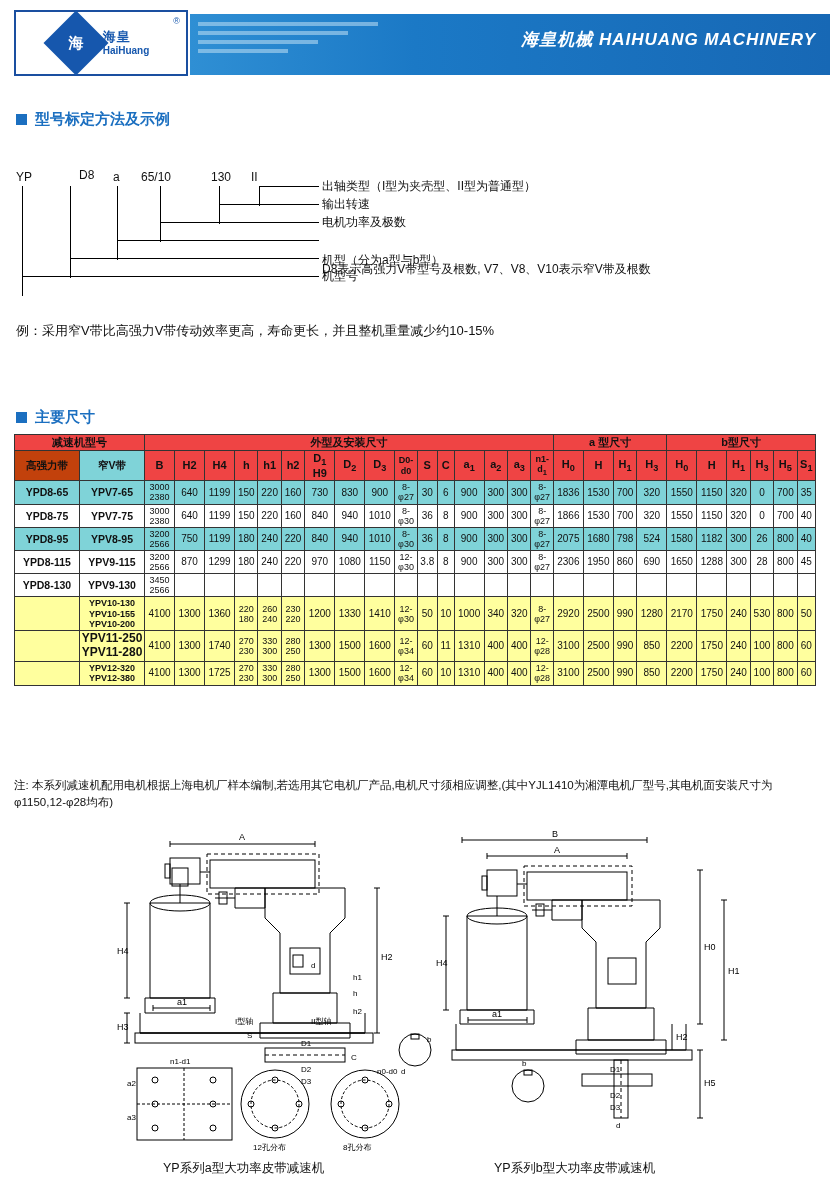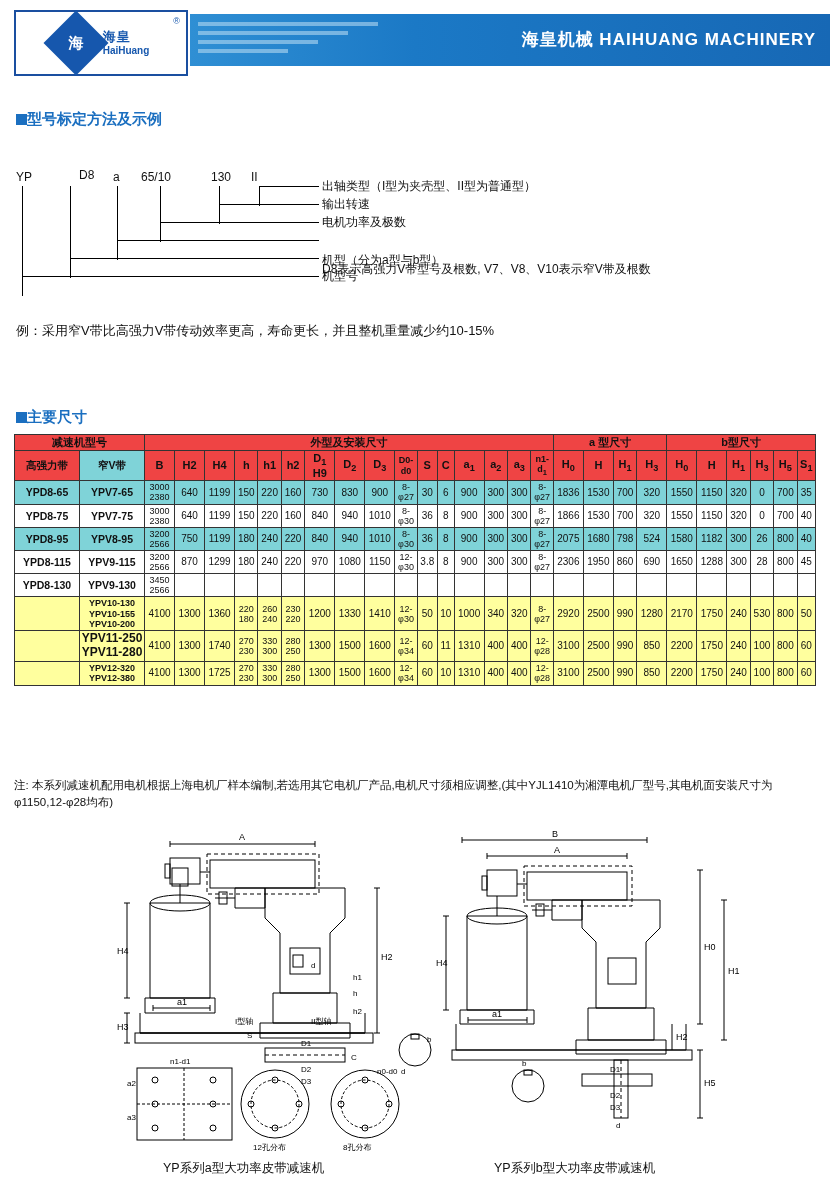--- a/index.html
+++ b/index.html
@@ -8,31 +8,31 @@
   
   .header{position:absolute;left:0;top:0;width:830px;height:82px;}
   .logo-box{position:absolute;left:14px;top:10px;width:170px;height:62px;border:2px solid #1a4fa0;display:flex;align-items:center;justify-content:center;}
   .logo-inner{display:flex;align-items:center;gap:4px;}
   .logo-diamond{width:46px;height:46px;background:#1657ad;transform:rotate(45deg);display:flex;align-items:center;justify-content:center;}
   .logo-diamond span{transform:rotate(-45deg);color:#fff;font-size:15px;font-weight:bold;font-family:"DejaVu Sans",sans-serif;}
   .logo-txt{display:flex;flex-direction:column;line-height:1.1;}
   .logo-txt .cn{color:#1657ad;font-size:13px;font-weight:bold;letter-spacing:1px;}
   .logo-txt .en{color:#1657ad;font-size:10px;font-weight:bold;}
   .logo-reg{position:absolute;right:6px;top:4px;font-size:9px;color:#1657ad;}
-  .banner{position:absolute;left:190px;top:14px;width:640px;height:52px;background:linear-gradient(90deg,#2f8fd4 0%,#1b79c6 35%,#1768b5 100%);}
+  .banner{position:absolute;left:190px;top:14px;width:640px;height:61px;background:linear-gradient(90deg,#2f8fd4 0%,#1b79c6 35%,#1768b5 100%);font-style:italic;}
   .banner .stripes{position:absolute;left:8px;top:8px;width:200px;height:36px;opacity:.55;}
   .banner .stripes i{display:block;height:4px;background:#bfe0f5;margin-bottom:5px;}
   .banner .stripes i:nth-child(1){width:180px;}
   .banner .stripes i:nth-child(2){width:150px;}
   .banner .stripes i:nth-child(3){width:120px;}
   .banner .stripes i:nth-child(4){width:90px;}
   .banner-title{position:absolute;right:14px;top:14px;color:#fff;font-size:17px;font-weight:bold;letter-spacing:1px;}
 
   
-  .sec{position:absolute;display:flex;align-items:center;}
+  .sec{position:absolute;display:flex;align-items:center;gap:8px;}
   .sec .mark{width:11px;height:11px;background:#1b6fc0;display:inline-block;}
   .sec .title{color:#1b6fc0;font-size:15px;font-weight:bold;}
 
   
   .model-area{position:absolute;left:14px;top:160px;width:800px;height:150px;font-size:11px;}
   .code{position:absolute;font-size:12px;}
   .lead{position:absolute;background:#000;}
   .lead.v{width:1px;}
   .lead.h{height:1px;}
   .desc{position:absolute;font-size:12px;white-space:nowrap;}
@@ -131,21 +131,21 @@
 <div class="tbl-wrap">
 <table>
   <thead>
     <tr>
       <td colspan="2" rowspan="1" style="width:118px;">减速机型号</td>
       <td colspan="16">外型及安装尺寸</td>
       <td colspan="4">a 型尺寸</td>
       <td colspan="6">b型尺寸</td>
     </tr>
     <tr>
-          <td class="nm" style="width: 62px; background: #ef4444; font-size: 10.5px;">高强力带</td>
+          <td class="nm" style="width: 62px; background: #c2410c; font-size: 10.5px;">高强力带</td>
           <td class="nm" style="width: 62px; background: rgb(127, 211, 216); font-size: 10.5px;">窄V带</td>
       <td>B</td>
       <td>H2</td>
       <td>H4</td>
       <td>h</td>
       <td>h1</td>
       <td>h2</td>
       <td class="multi">D<sub>1</sub><br>H9</td>
       <td>D<sub>2</sub></td>
       <td>D<sub>3</sub></td>

